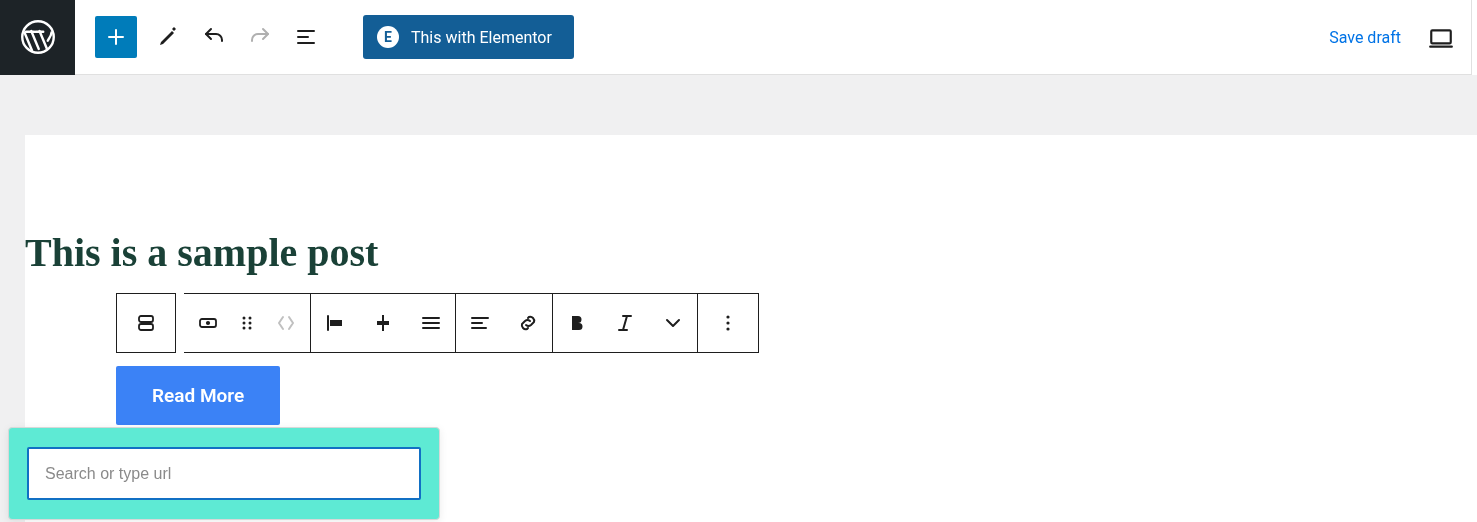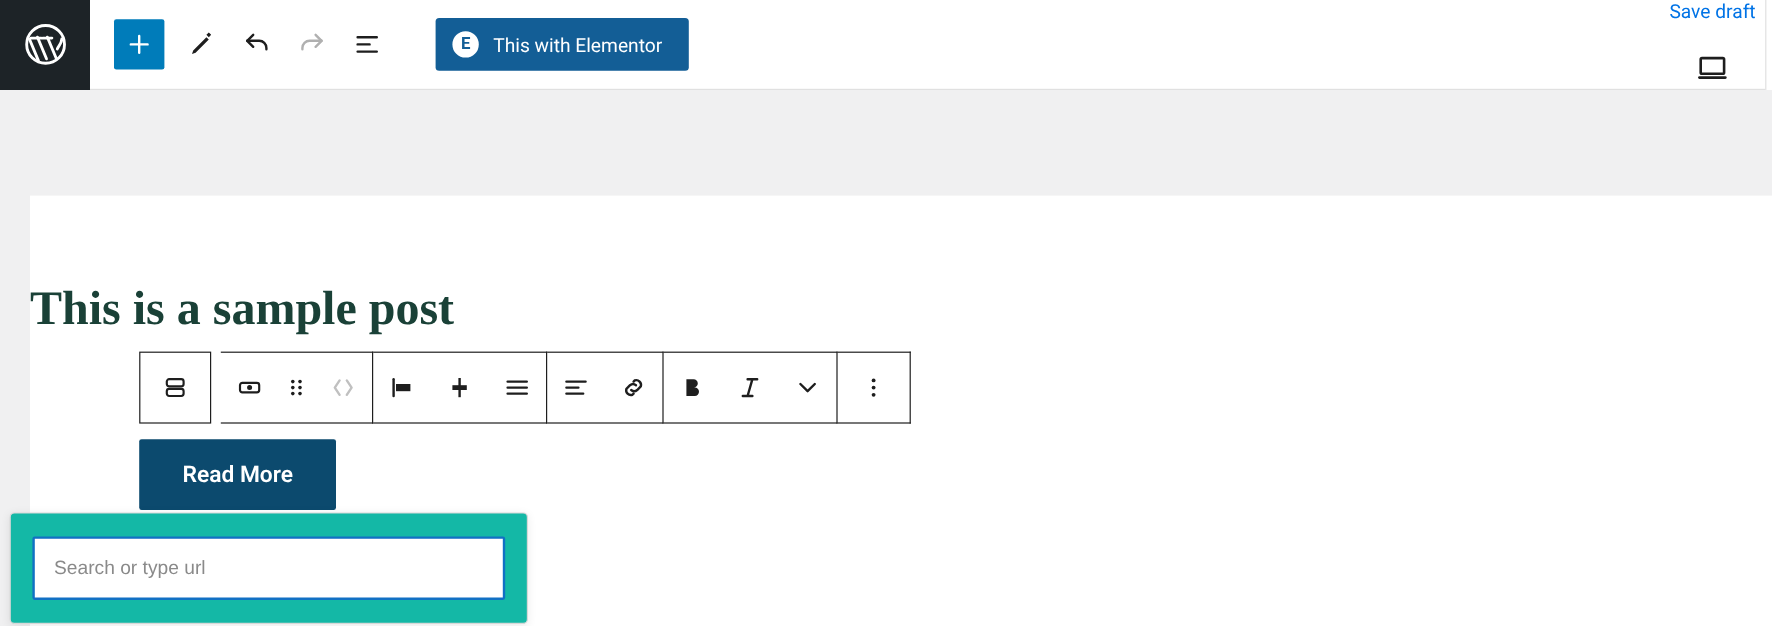--- a/index.html
+++ b/index.html
@@ -96,21 +96,20 @@
 
   .top-right-group {
     position: absolute;
     right: 14px;
     top: 0;
     height: 75px;
     display: flex;
     align-items: center;
     gap: 18px;
     z-index: 5;
-    flex-direction: column;
   }
   .save-draft {
     color: #0073e6;
     font-size: 16px;
   }
   .preview-btn {
     width: 44px;
     height: 44px;
     display: flex;
     align-items: center;
@@ -131,22 +130,21 @@
   }
 
   
   .canvas {
     position: absolute;
     top: 135px;
     left: 25px;
     right: 0;
     bottom: 0;
     background: #fff;
-    padding-top: 70px;
-    margin-top: 28px;
+    padding-top: 94px;
   }
   .post-title {
     font-family: Georgia, "Times New Roman", serif;
     font-weight: 700;
     font-size: 40px;
     color: #1a4137;
     margin: 0;
     padding-left: 0;
   }
 
@@ -196,30 +194,30 @@
     top: 366px;
     left: 116px;
     background: #2a7d6f;
     background: #2c7a6f;
     color: #fff;
     font-size: 19px;
     font-weight: 600;
     padding: 18px 36px;
     border-radius: 2px;
   }
-  .read-more { background:#0c4a6e; }
+  .read-more { background:#3b82f6; }
 
   
   .link-popover {
     position: absolute;
     top: 427px;
     left: 8px;
     width: 432px;
     height: 93px;
-    background: #14b8a6;
+    background: #5eead4;
     border: 1px solid #d8d8d8;
     border-radius: 4px;
     box-shadow: 0 2px 8px rgba(0,0,0,0.08);
     display: flex;
     align-items: center;
     justify-content: center;
     z-index: 10;
   }
   .link-input {
     width: 394px;

